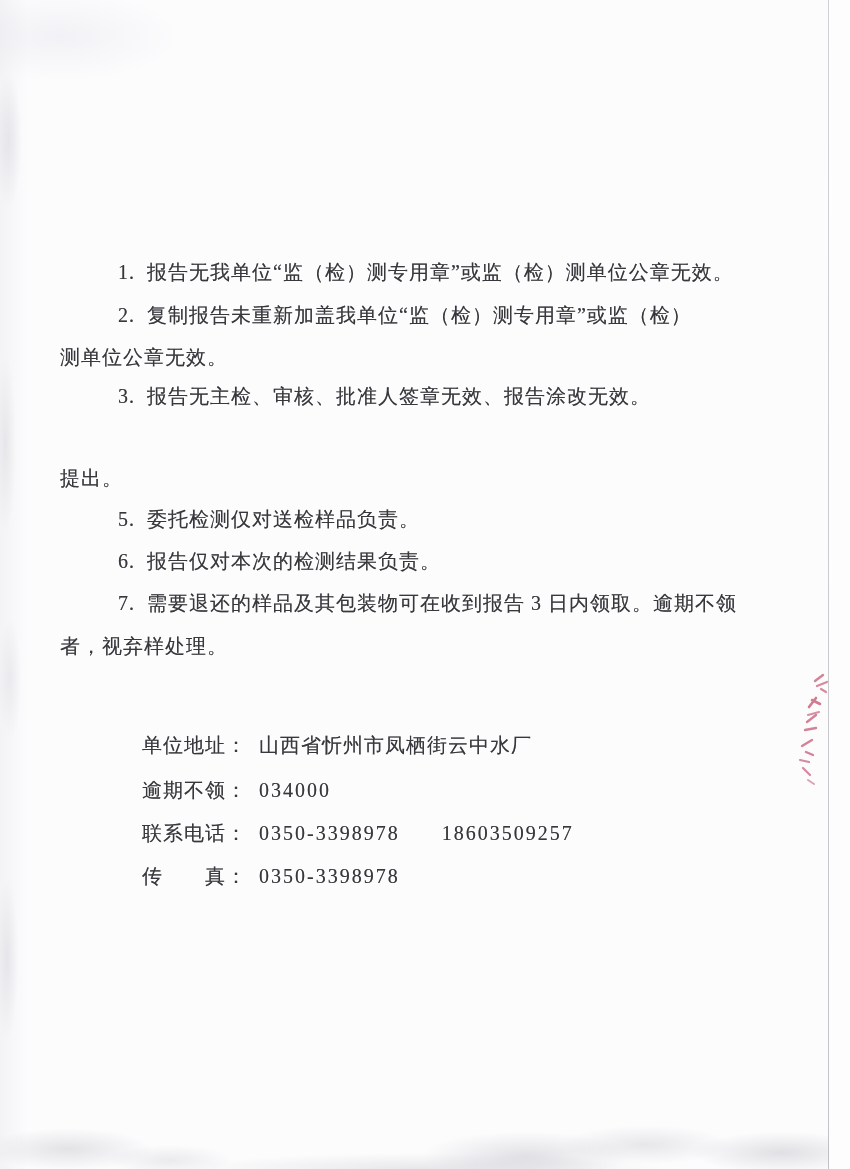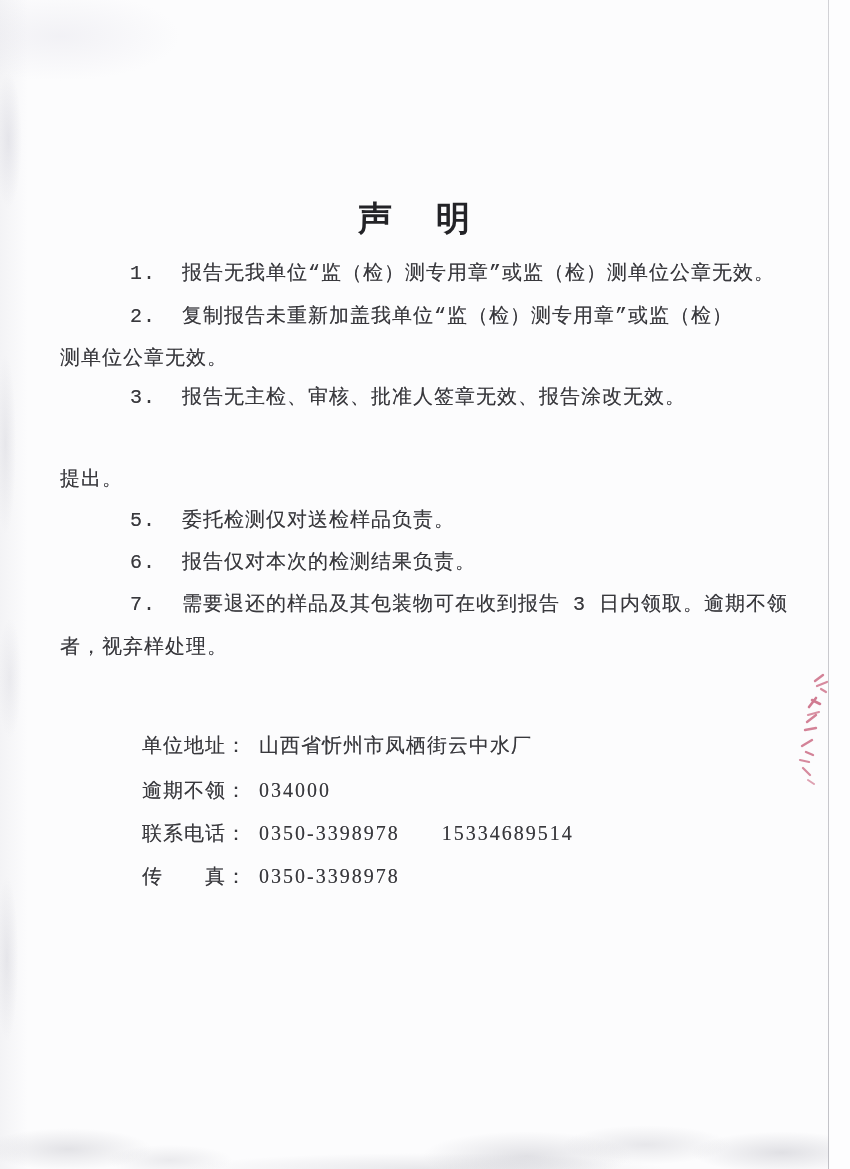--- a/index.html
+++ b/index.html
@@ -52,21 +52,21 @@
     position:absolute;left:0;top:196px;width:830px;
     margin:0;text-align:center;
     font-size:34px;font-weight:700;color:#232327;
     letter-spacing:2px;white-space:pre;
   }
   .line{
     position:absolute;white-space:pre;
     font-size:20px;letter-spacing:1px;
     text-shadow:0 0 .4px rgba(60,60,70,.55);
   }
-  .line.first{left:130px;font-family:Liberation Mono, monospace;}
+  .line.first{left:118px;}
   .line.wrap{left:60px;}
   .contact-row{
     position:absolute;left:118px;white-space:pre;
     font-size:20px;letter-spacing:1px;
     text-shadow:0 0 .4px rgba(60,60,70,.55);
     text-align:right;
   }
   .c-label{white-space:pre;}
   .c-value{margin-left:12px;white-space:pre;}
   .c-value.num{letter-spacing:2px;}
@@ -81,40 +81,39 @@
 <body>
 
 <div class="page">
 
   <div class="scan-left-band"></div>
   <div class="scan-top-patch"></div>
   <div class="scan-bottom-band"></div>
   <div class="page-edge-strip"></div>
   <div class="page-edge-line"></div>
 
-  <h1 class="title">声    明</h1>
 
   <div class="line first" style="top:259px">1.  报告无我单位“监（检）测专用章”或监（检）测单位公章无效。</div>
   <div class="line first" style="top:302px">2.  复制报告未重新加盖我单位“监（检）测专用章”或监（检）</div>
   <div class="line wrap" style="top:344px">测单位公章无效。</div>
   <div class="line first" style="top:383px">3.  报告无主检、审核、批准人签章无效、报告涂改无效。</div>
   <div class="line wrap" style="top:465px">提出。</div>
   <div class="line first" style="top:506px">5.  委托检测仅对送检样品负责。</div>
   <div class="line first" style="top:548px">6.  报告仅对本次的检测结果负责。</div>
   <div class="line first" style="top:590px">7.  需要退还的样品及其包装物可在收到报告 3 日内领取。逾期不领</div>
   <div class="line wrap" style="top:633px">者，视弃样处理。</div>
 
   <div class="contact-row" style="top:709px">
     <span class="c-label">单位地址：</span><span class="c-value">山西省忻州市凤栖街云中水厂</span>
   </div>
   <div class="contact-row" style="top:754px">
     <span class="c-label">逾期不领：</span><span class="c-value num">034000</span>
   </div>
   <div class="contact-row" style="top:797px">
-    <span class="c-label">联系电话：</span><span class="c-value num">0350-3398978</span><span class="c-value2">15334689514</span>
+    <span class="c-label">联系电话：</span><span class="c-value num">0350-3398978</span><span class="c-value2">18603509257</span>
   </div>
   <div class="contact-row" style="top:840px">
     <span class="c-label">传　　真：</span><span class="c-value num">0350-3398978</span>
   </div>
 
   <div class="stamp-fragment">
     <svg width="37" height="150" viewBox="0 0 37 150" xmlns="http://www.w3.org/2000/svg">
       <g fill="none" stroke="#c04a68" stroke-linecap="round">
         <path d="M29 13 l-8 6" stroke-width="2.4" opacity=".8"></path>
         <path d="M33 20 l-10 4 M27 27 l5 3" stroke-width="2.2" opacity=".75"></path>

